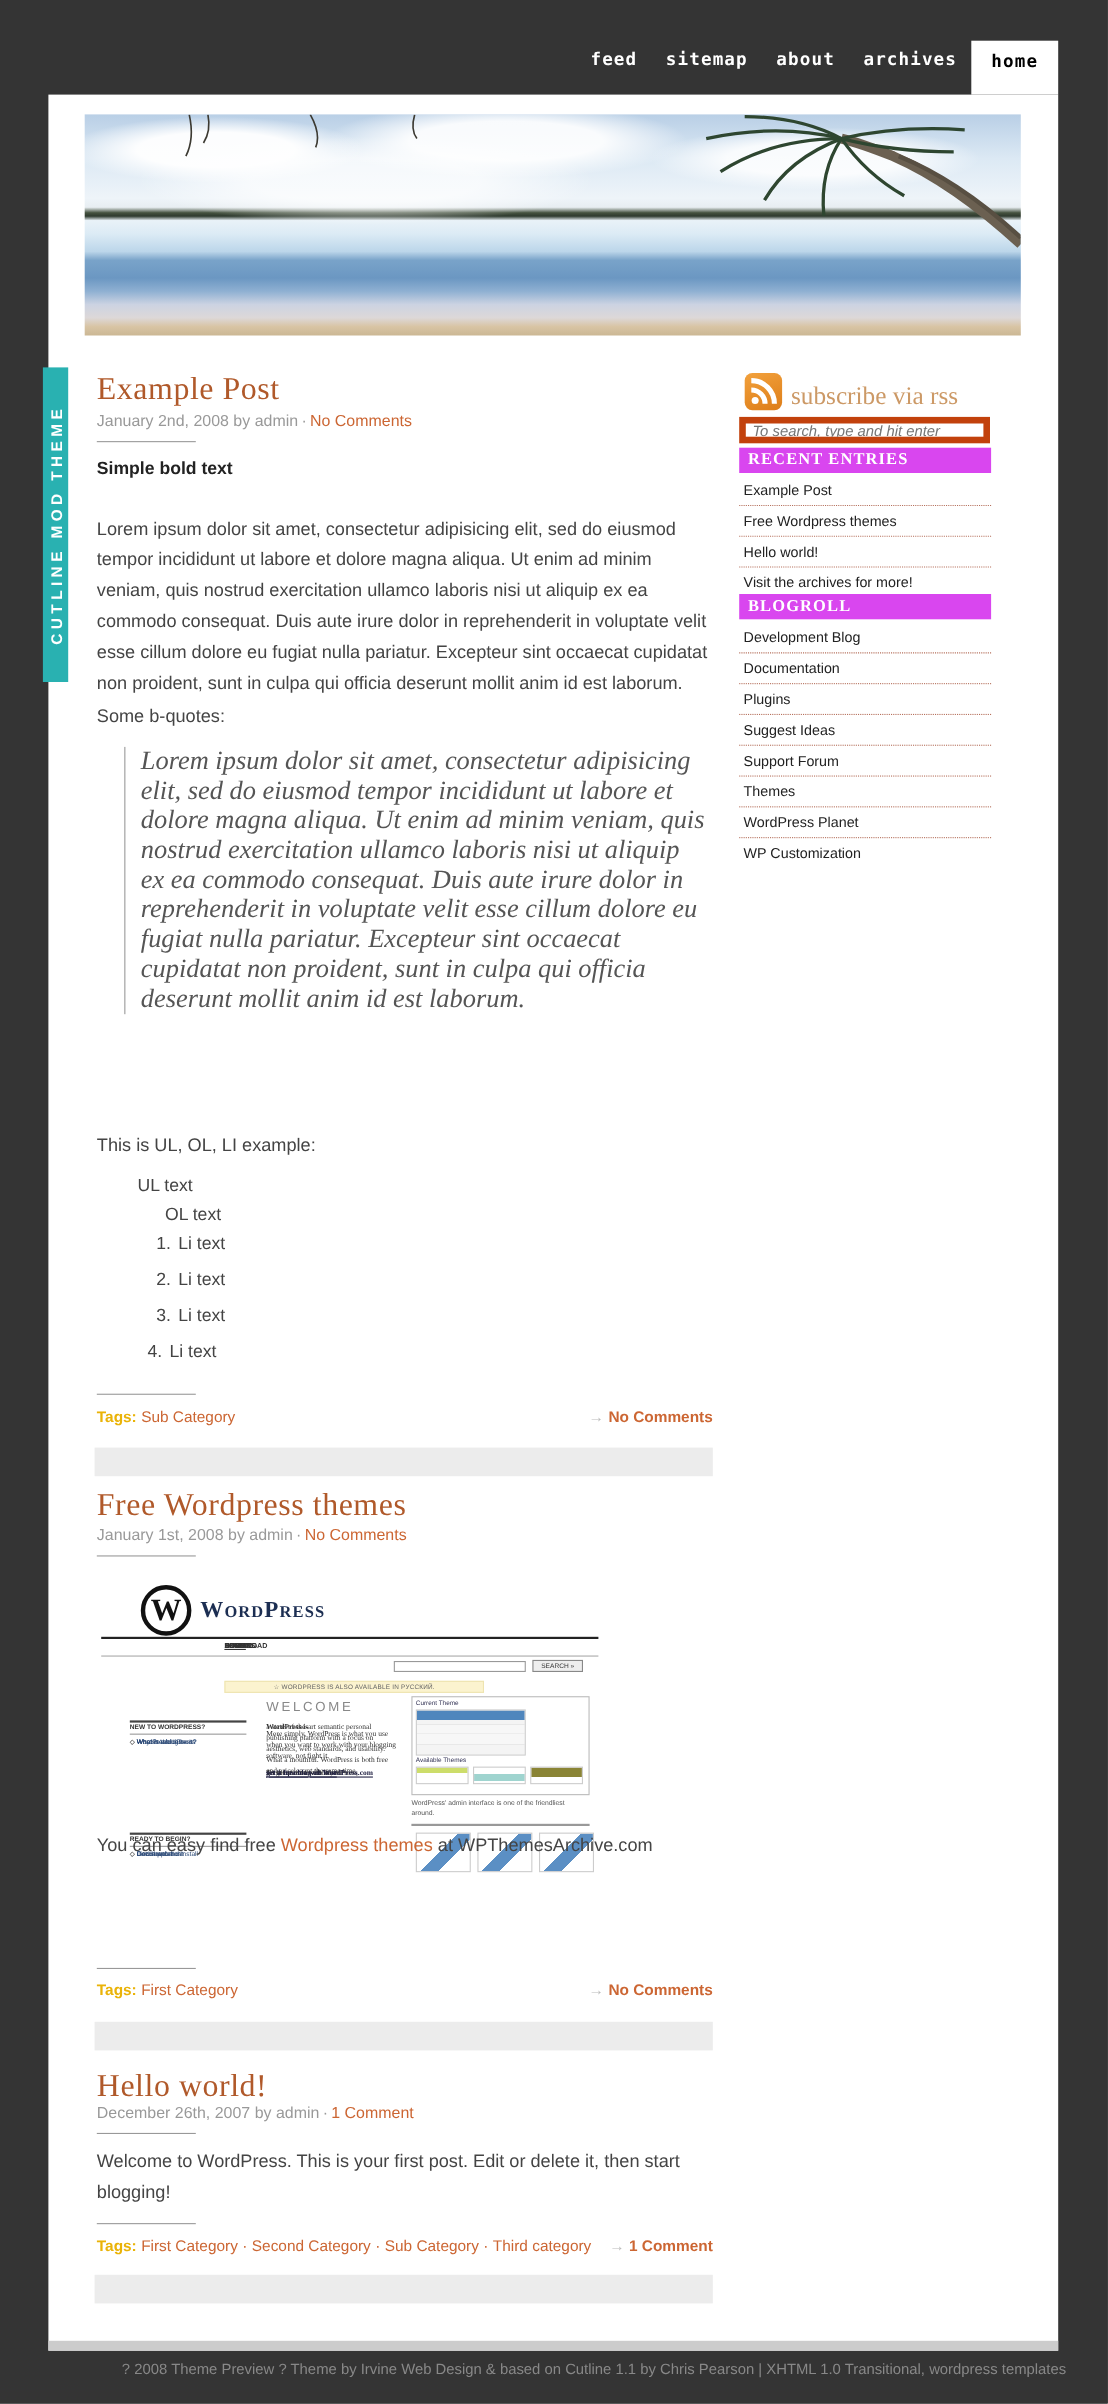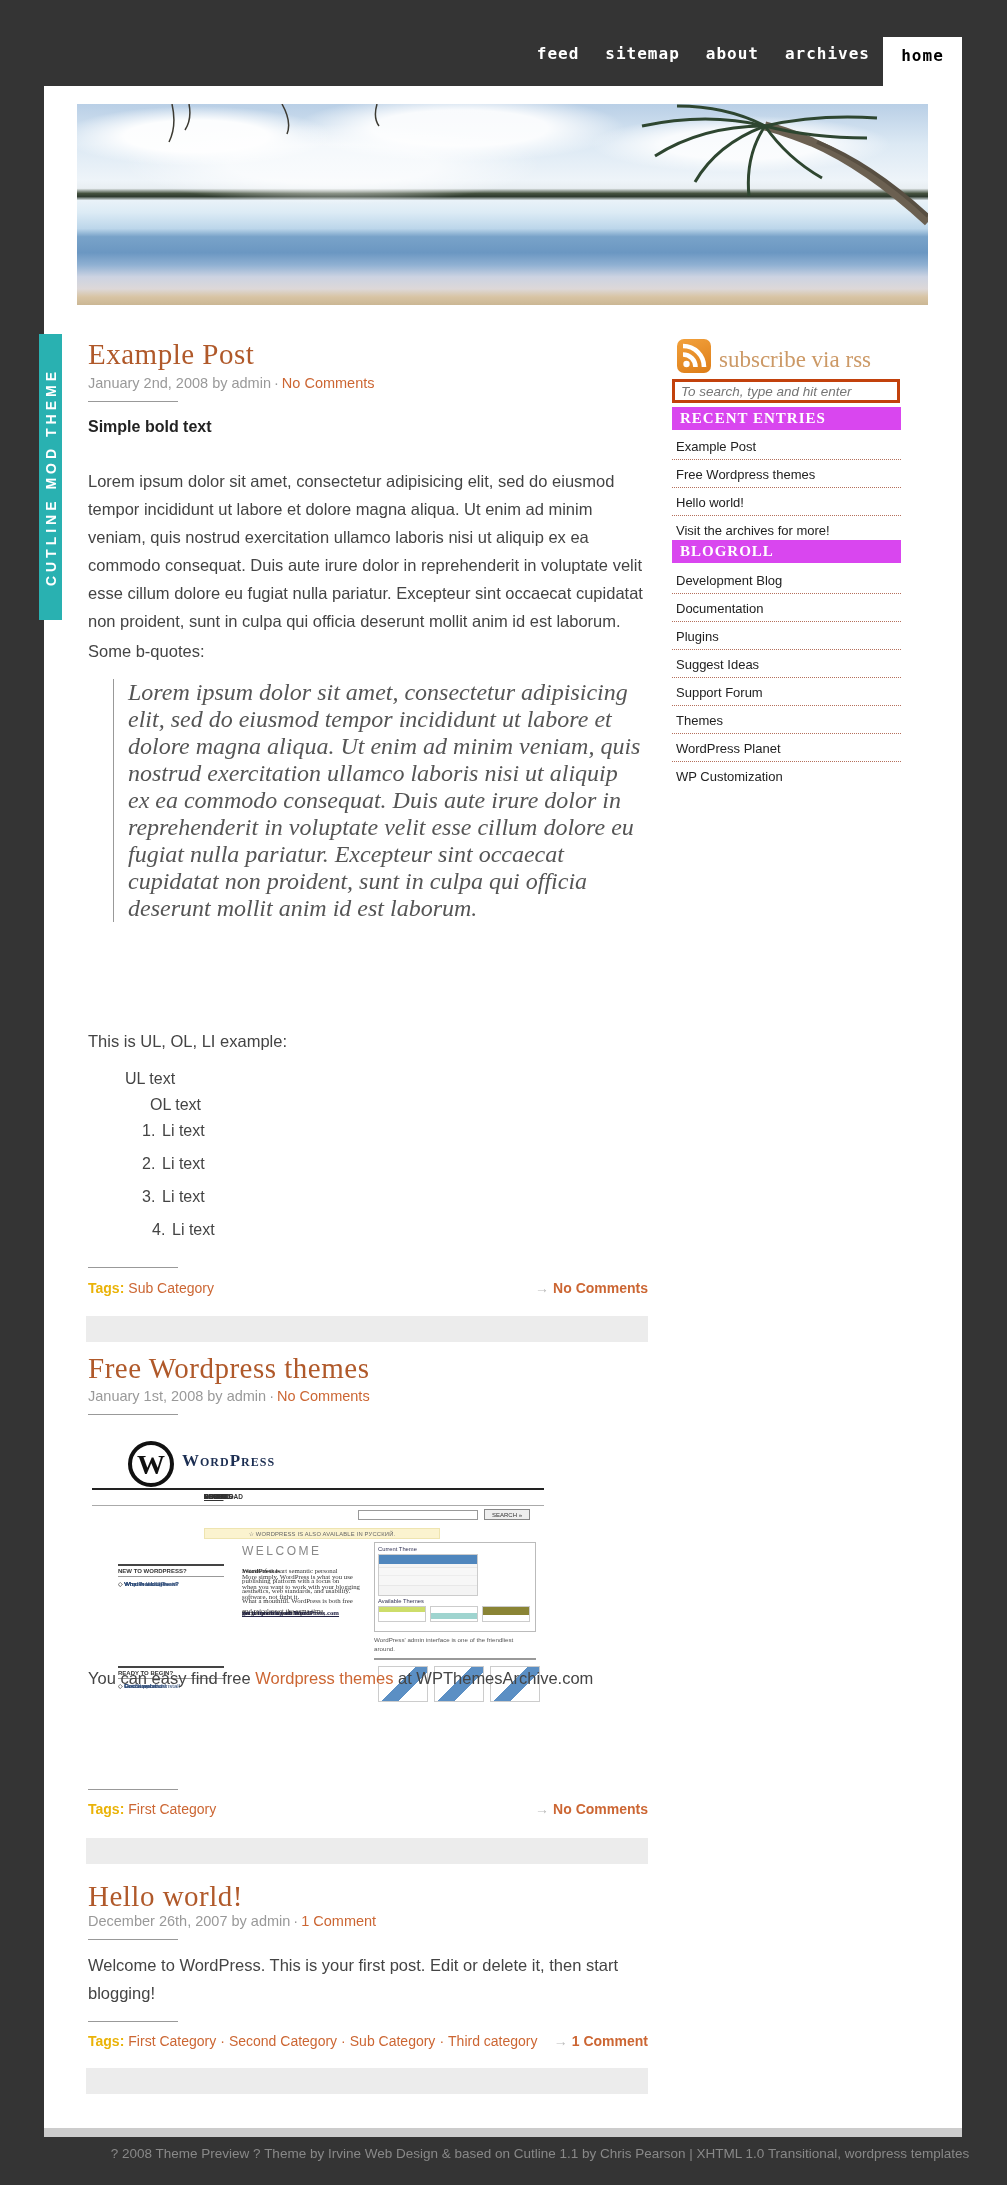--- a/index.html
+++ b/index.html
@@ -55,38 +55,38 @@
   .tagsrow .arrow{color:#bbb;margin-right:4px;}
   .tagsrow .cmt{font-weight:bold;}
   .graybar{position:absolute;left:86px;width:562px;height:26px;background:#ececec;}
   .num{display:inline-block;width:20px;}
   .li-line{font-size:16px;color:#444;}
   
   .rss-icon{position:absolute;left:677px;top:339px;width:34px;height:34px;border-radius:7px;
             background:linear-gradient(160deg,#f2a13c,#dd7d18);}
   .rss-label{position:absolute;left:719px;top:347px;font-family:"Liberation Serif",serif;
              font-size:23px;color:#c96;text-decoration:none;}
-  .search{position:absolute;left:672px;top:379px;width:228px;height:24px;border:3px solid #c2410c;
+  .search{position:absolute;left:672px;top:379px;width:228px;height:24px;border:6px solid #c2410c;
           box-sizing:border-box;font-style:italic;font-size:13.5px;color:#999;padding:0 6px;
           font-family:"Liberation Sans",sans-serif;outline:none;}
   .redbar{position:absolute;left:672px;width:229px;height:23px;background:#d946ef;color:#fff;
           font-family:"Liberation Serif",serif;font-weight:bold;font-size:15px;
           letter-spacing:1px;line-height:23px;padding-left:8px;box-sizing:border-box;}
   .sblist{position:absolute;left:672px;width:229px;margin:0;padding:0;list-style:none;}
   .sblist li{height:27px;line-height:27px;border-bottom:1px dotted #b5705c;}
   .sblist li:last-child{border-bottom:none;}
   .sblist a{font-size:13px;color:#222;text-decoration:none;padding-left:4px;}
   
   .wpshot{position:absolute;left:92px;top:1438px;width:452px;height:288px;background:#fff;}
   .wpshot *{position:absolute;box-sizing:border-box;}
   .wp-circle{left:36px;top:3px;width:46px;height:46px;border:4px solid #111;border-radius:50%;
              background:#fff;text-align:center;font-family:"Liberation Serif",serif;
              font-weight:bold;font-size:28px;line-height:40px;color:#111;}
   .wp-logotext{left:90px;top:13px;font-family:"Liberation Serif",serif;font-weight:bold;
-               font-size:17px;color:#1c2e52;font-variant:small-caps;letter-spacing:1px;}
+               font-size:21px;color:#1c2e52;font-variant:small-caps;letter-spacing:1px;}
   .wp-rule1{left:0;top:50px;width:452px;border-top:2px solid #222;}
   .wp-rule2{left:0;top:67px;width:452px;border-top:1px solid #aaa;}
   .wp-nav{left:112px;top:55px;display:flex;gap:9px;font-size:6.5px;font-weight:bold;color:#333;}
   .wp-nav .on{text-decoration:underline;}
   .wp-search{left:266px;top:72px;width:120px;height:10px;border:1px solid #999;}
   .wp-searchbtn{left:392px;top:71px;width:46px;height:11px;border:1px solid #888;background:#eee;
                 font-size:6px;text-align:center;line-height:10px;color:#333;}
   .wp-notice{left:112px;top:90px;width:236px;height:11px;background:#fbf3cf;border:1px solid #eee4b0;
              font-size:5.8px;line-height:10px;text-align:center;color:#666;letter-spacing:.2px;}
   .wp-welcome{left:150px;top:106px;font-size:12px;color:#888;letter-spacing:2.5px;}
@@ -170,21 +170,21 @@
   <div class="abs h3" style="left:88px;top:418px;">Simple bold text</div>
   <div class="abs body-text" style="left:88px;top:467px;width:562px;">Lorem ipsum dolor sit amet, consectetur adipisicing elit, sed do eiusmod tempor incididunt ut labore et dolore magna aliqua. Ut enim ad minim veniam, quis nostrud exercitation ullamco laboris nisi ut aliquip ex ea commodo consequat. Duis aute irure dolor in reprehenderit in voluptate velit esse cillum dolore eu fugiat nulla pariatur. Excepteur sint occaecat cupidatat non proident, sunt in culpa qui officia deserunt mollit anim id est laborum.</div>
   <div class="abs body-text" style="left:88px;top:637px;">Some b-quotes:</div>
   <blockquote class="abs bquote" style="left:113px;top:679px;margin:0;">Lorem ipsum dolor sit amet, consectetur adipisicing elit, sed do eiusmod tempor incididunt ut labore et dolore magna aliqua. Ut enim ad minim veniam, quis nostrud exercitation ullamco laboris nisi ut aliquip ex ea commodo consequat. Duis aute irure dolor in reprehenderit in voluptate velit esse cillum dolore eu fugiat nulla pariatur. Excepteur sint occaecat cupidatat non proident, sunt in culpa qui officia deserunt mollit anim id est laborum.</blockquote>
   <div class="abs body-text" style="left:88px;top:1027px;">This is UL, OL, LI example:</div>
   <div class="abs li-line" style="left:125px;top:1070px;">UL text</div>
   <div class="abs li-line" style="left:150px;top:1096px;">OL text</div>
   <div class="abs li-line" style="left:142px;top:1122px;"><span class="num">1.</span><span>Li text</span></div>
   <div class="abs li-line" style="left:142px;top:1155px;"><span class="num">2.</span><span>Li text</span></div>
   <div class="abs li-line" style="left:142px;top:1188px;"><span class="num">3.</span><span>Li text</span></div>
-  <div class="abs li-line" style="left:152px;top:1221px;"><span class="num">4.</span><span>Li text</span></div>
+  <div class="abs li-line" style="left:134px;top:1221px;"><span class="num">4.</span><span>Li text</span></div>
   <div class="abs hrshort" style="left:88px;top:1267px;"></div>
   <div class="abs tagsrow" style="left:88px;top:1280px;">
     <span class="tags"><span class="tlabel">Tags:</span><a href="#">Sub Category</a></span>
     <span><span class="arrow">→</span><a href="#" class="cmt">No Comments</a></span>
   </div>
   <div class="graybar" style="top:1316px;"></div>
 
   <a href="#" class="abs post-title" style="left:88px;top:1352px;">Free Wordpress themes</a>
   <div class="abs meta" style="left:88px;top:1388px;">
     <span>January 1st, 2008 by admin</span><span class="dot">·</span><a href="#">No Comments</a>

